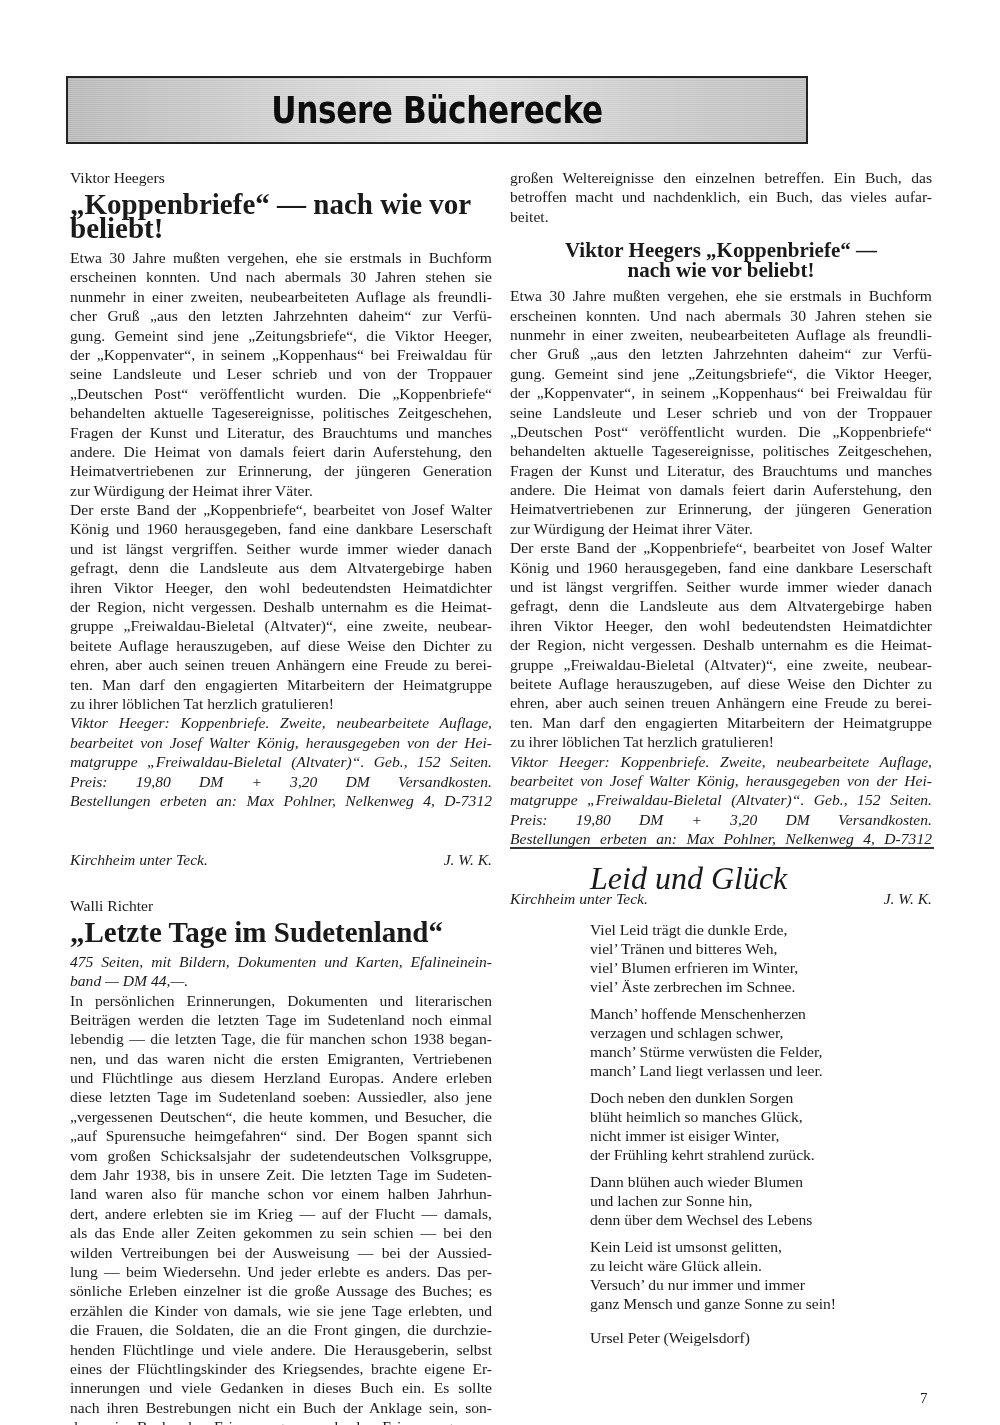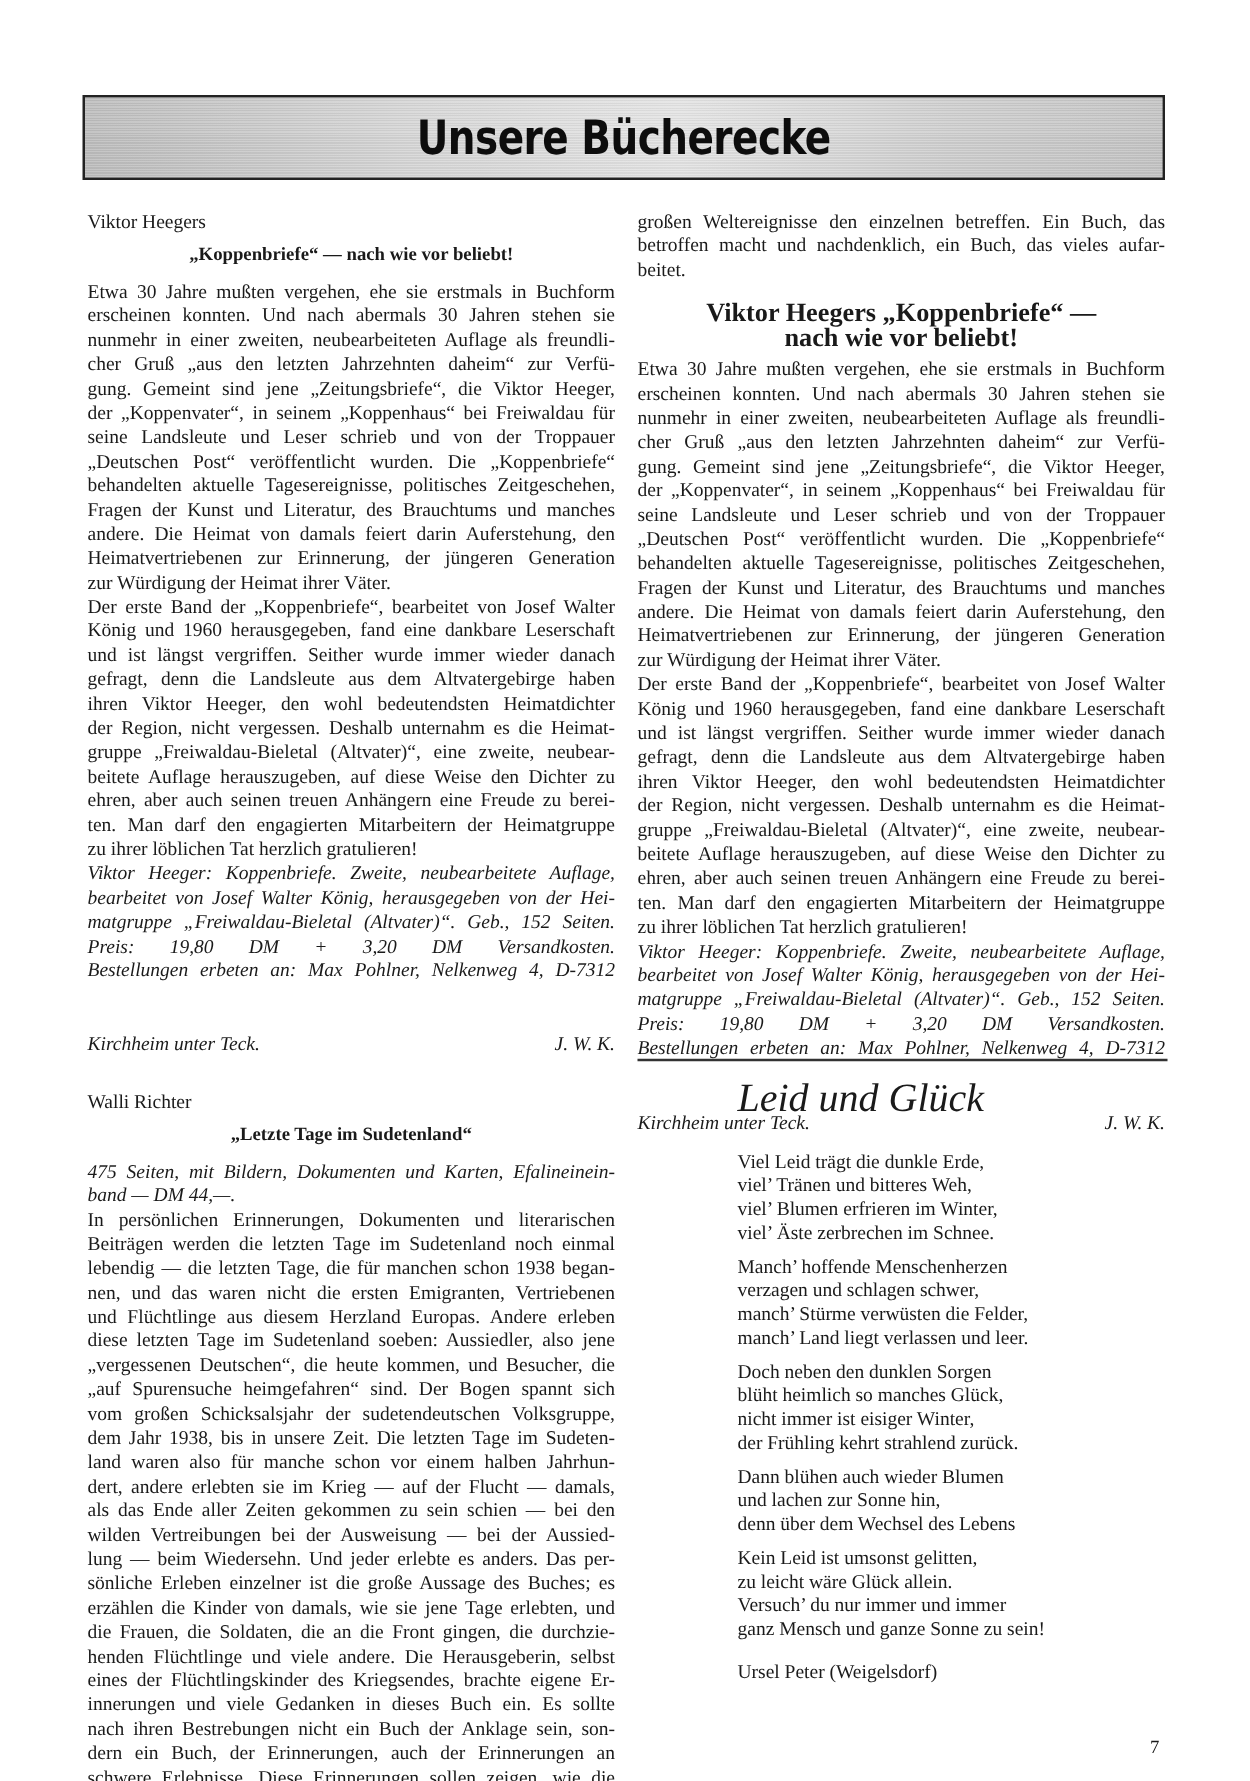--- a/index.html
+++ b/index.html
@@ -1,33 +1,33 @@
 <!DOCTYPE html>
 <html><head>
 <meta charset="utf-8">
 <style>
   html, body { margin: 0; padding: 0; background: #ffffff; }
   body { width: 1000px; height: 1425px; position: relative; overflow: hidden;
          font-family: "Liberation Serif", "DejaVu Serif", serif; color: #1a1a1a; }
-  .banner { position: absolute; left: 66px; top: 76px; width: 866px; height: 68px;
+  .banner { position: absolute; left: 66px; top: 76px; width: 742px; height: 68px;
             border: 2px solid #222; box-sizing: border-box;
             background: linear-gradient(90deg, #bdbdbd 0%, #d6d6d6 30%, #e4e4e4 55%, #cfcfcf 80%, #c4c4c4 100%);
             display: flex; align-items: center; justify-content: center; }
   .banner::after { content: ""; position: absolute; inset: 0;
             background: repeating-linear-gradient(0deg, rgba(255,255,255,0.12) 0 1px, rgba(0,0,0,0.04) 1px 2px); }
   .banner-title { position: relative; z-index: 1; font-family: "DejaVu Sans", sans-serif;
             font-weight: bold; font-size: 38px; letter-spacing: -0.5px; transform: scaleX(0.82);
             color: #0d0d0d; }
   .col { position: absolute; top: 168px; width: 422px; font-size: 15.6px; line-height: 19.4px; }
   .col.left { left: 70px; }
   .col.right { left: 510px; }
   .ln { display: block; text-align: justify; text-align-last: justify; white-space: nowrap; height: 19.4px; }
   .ln.last { text-align-last: left; }
   .author { display: block; height: 22px; }
-  .headline { font-weight: bold; font-size: 15px; text-align: center; line-height: 24px; margin: 2px 0 8px 0; }
+  .headline { font-weight: bold; font-size: 29px; text-align: left; line-height: 24px; margin: 2px 0 8px 0; }
   .headline2 { font-weight: bold; font-size: 21px; text-align: center; line-height: 20px; margin: 14px 0 6px 0; }
   .it { font-style: italic; }
   .sig { display: flex; justify-content: space-between; margin-top: 40px; }
   .gap-section { height: 26px; }
   .rule { position: absolute; left: 510px; top: 847px; width: 424px; height: 2px; background: #333; }
   .poem { position: absolute; left: 590px; top: 858px; width: 344px; font-size: 15.6px; }
   .poem-title { font-style: italic; font-size: 32px; line-height: 40px; margin-bottom: 22px; }
   .stanza { margin-bottom: 8px; }
   .stanza .pl { display: block; line-height: 19px; white-space: nowrap; }
   .poem-author { text-align: left; margin-top: 15px; line-height: 20px; }

